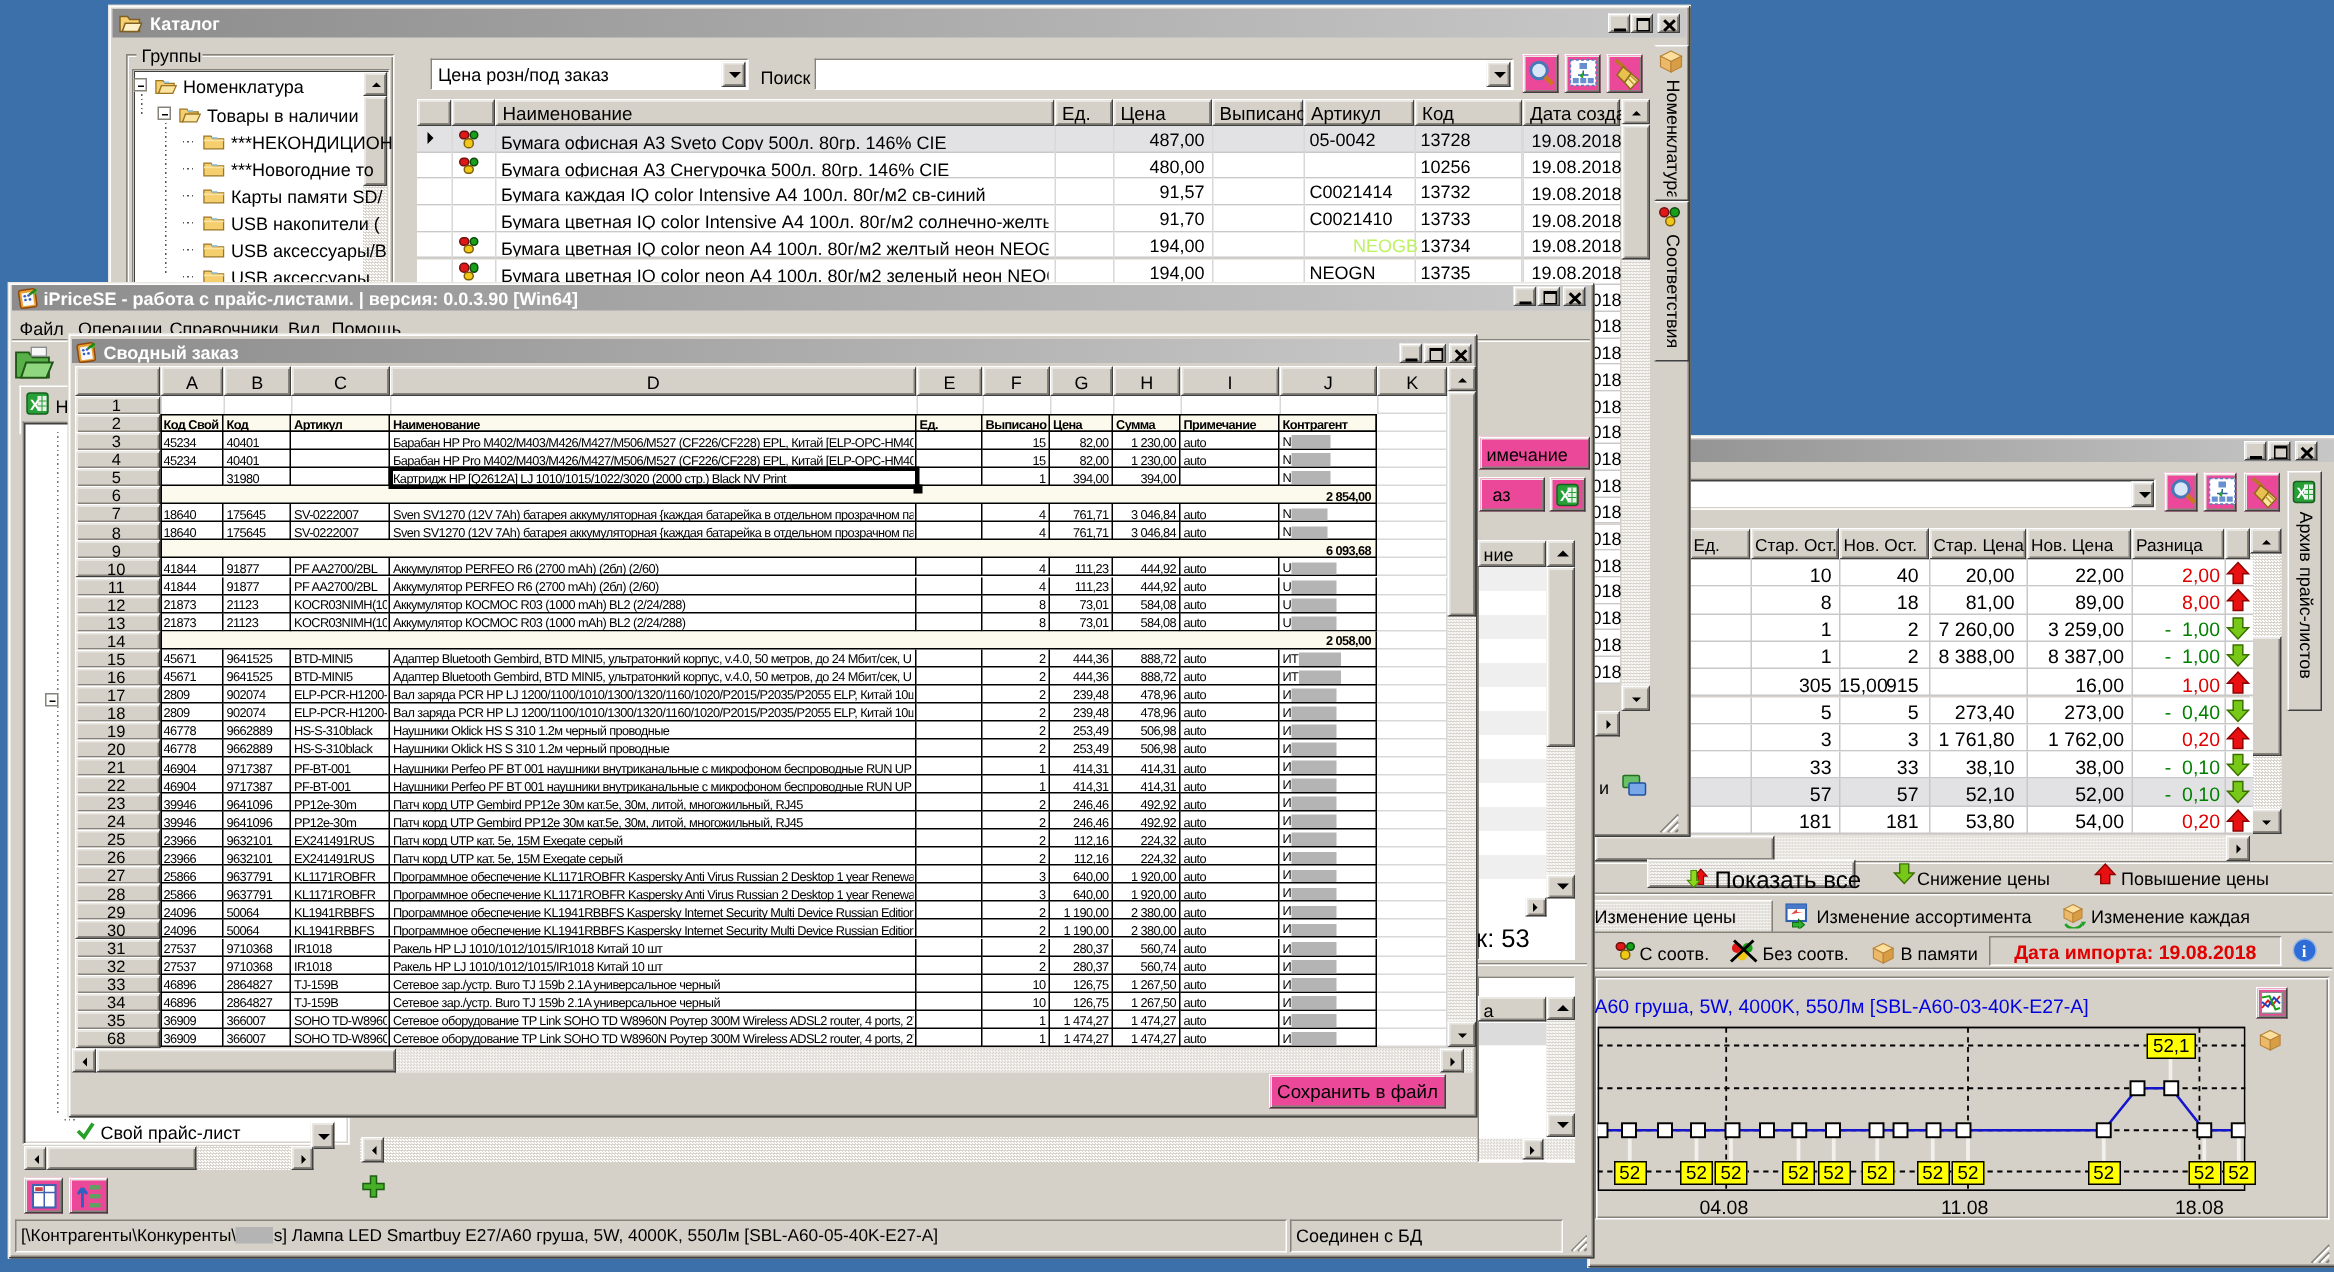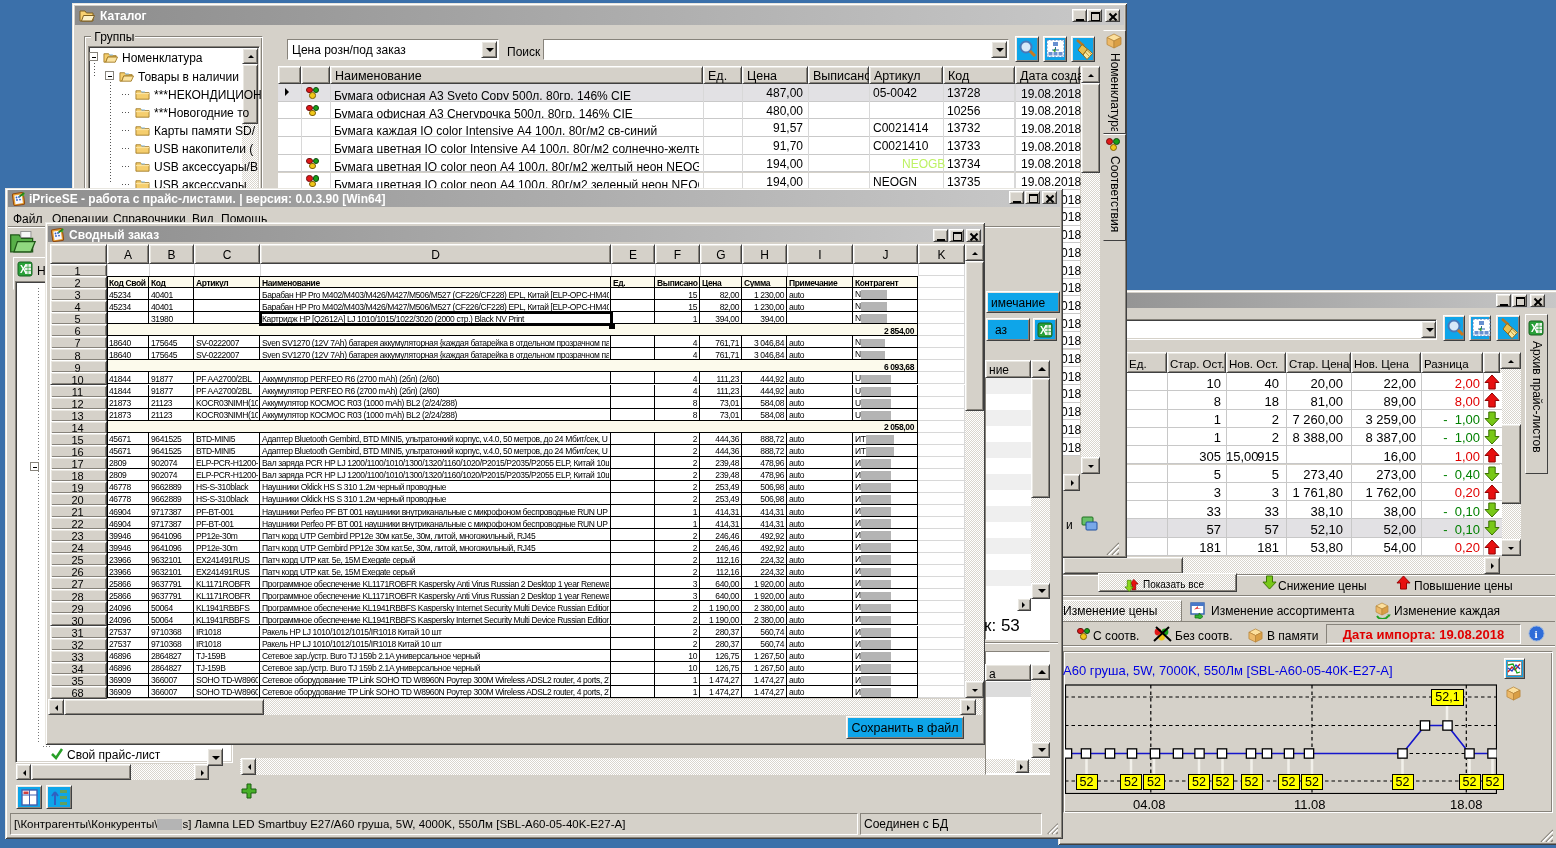--- a/index.html
+++ b/index.html
@@ -2,21 +2,21 @@
 <html><head><meta charset="utf-8"><title>s</title><style>
 *{margin:0;padding:0;box-sizing:border-box}
 html,body{width:1556px;height:848px;overflow:hidden;background:#3B70AA;
  font-family:"Liberation Sans",sans-serif;-webkit-font-smoothing:antialiased}
 .abs{position:absolute}
 .win{position:absolute;background:#D5D1C9;
  box-shadow:inset 1px 1px 0 #E9E7E1,inset -1px -1px 0 #404040,inset 2px 2px 0 #FFFFFF,inset -2px -2px 0 #87837B}
 .tbar{position:absolute;background:linear-gradient(90deg,#8D8D8D,#C9C9C9);color:#fff;font-weight:bold;font-size:12px;overflow:hidden;white-space:nowrap}
 .cbtn{position:absolute;background:#D5D1C9;border:1px solid;border-color:#FFFFFF #404040 #404040 #FFFFFF;
  box-shadow:inset 1px 1px 0 #E9E7E1,inset -1px -1px 0 #87837B;color:#000;text-align:center}
-.btn3{position:absolute;background:#0ea5e9;border:1px solid;border-color:#FFFFFF #404040 #404040 #FFFFFF;
+.btn3{position:absolute;background:#ec4899;border:1px solid;border-color:#FFFFFF #404040 #404040 #FFFFFF;
  box-shadow:inset 1px 1px 0 #E9E7E1,inset -1px -1px 0 #87837B}
 .sunk{position:absolute;background:#fff;border:1px solid;border-color:#87837B #FFFFFF #FFFFFF #87837B;
  box-shadow:inset 1px 1px 0 #404040,inset -1px -1px 0 #D5D1C9}
 .sunklite{position:absolute;background:#fff;border:1px solid;border-color:#87837B #FFFFFF #FFFFFF #87837B}
 .groove{position:absolute;border:1px solid;border-color:#87837B #FFFFFF #FFFFFF #87837B;box-shadow:inset 1px 1px 0 #FFFFFF,inset -1px -1px 0 #87837B}
 .gline{position:absolute;border-top:1px solid #87837B;border-bottom:1px solid #FFFFFF}
 .track{position:absolute;background:repeating-conic-gradient(#FFFFFF 0 25%,#D9D5CD 0 50%) 0 0/2px 2px}
 .thumb{position:absolute;background:#D5D1C9;border:1px solid;border-color:#FFFFFF #404040 #404040 #FFFFFF;box-shadow:inset 1px 1px 0 #E9E7E1,inset -1px -1px 0 #87837B}
 .t{position:absolute;white-space:nowrap;color:#000}
 .tx12{font-size:12px;line-height:14px}
@@ -263,21 +263,21 @@
 <div class="thumb" style="left:1063px;top:557px;width:120px;height:17px;"></div>
 <div class="cbtn" style="left:1484px;top:557px;width:16px;height:17px;">
     <div class="arr" style="left:6px;top:5px;border-top:3.5px solid transparent;border-bottom:3.5px solid transparent;border-left:3.5px solid #000;"></div>
   </div>
 <div class="gline" style="left:1061px;top:573.5px;width:494px;height:2px;"></div>
 <div class="btn3" style="left:1098px;top:573px;width:139px;height:19px;background:repeating-conic-gradient(#FFFFFF 0 25%,#D5D1C9 0 50%) 0 0/2px 2px;"></div>
 <svg class="abs" style="left:1124px;top:577px;width:15px;height:16px;" viewBox="0 0 16 16">
     <path d="M10.5 2 L15 7 L12.5 7 L12.5 13 L8.5 13 L8.5 7 L6 7 Z" fill="#E81010" stroke="#900000" stroke-width="0.8"></path>
     <path d="M5.5 15 L1 10 L3.5 10 L3.5 3 L7.5 3 L7.5 10 L10 10 Z" fill="#8CD81C" stroke="#4A8800" stroke-width="0.8"></path>
   </svg>
-<div class="t" style="left:1143px;top:579px;font-size:10px;color:#000;">Показать все</div>
+<div class="t" style="left:1143px;top:579px;font-size:16px;color:#000;">Показать все</div>
 <svg class="abs" style="left:1262px;top:575px;width:15px;height:15px;" viewBox="0 0 16 16">
     <path d="M8 15 L1 7.5 L4.8 7.5 L4.8 1 L11.2 1 L11.2 7.5 L15 7.5 Z" fill="#78C818" stroke="#3A7000" stroke-width="1"></path>
   </svg>
 <div class="t" style="left:1278px;top:579px;font-size:12px;color:#000;">Снижение цены</div>
 <svg class="abs" style="left:1396px;top:575px;width:15px;height:15px;" viewBox="0 0 16 16">
     <path d="M8 1 L15 8.5 L11.2 8.5 L11.2 15 L4.8 15 L4.8 8.5 L1 8.5 Z" fill="#E81010" stroke="#900000" stroke-width="1"></path>
   </svg>
 <div class="t" style="left:1414px;top:579px;font-size:12px;color:#000;">Повышение цены</div>
 <div class="gline" style="left:1061px;top:594.5px;width:494px;height:2px;"></div>
 <div class="abs" style="left:1056px;top:600px;width:126px;height:21px;"></div>
@@ -319,21 +319,21 @@
   </svg>
 <div class="t" style="left:1267px;top:629px;font-size:12px;color:#000;">В памяти</div>
 <div class="sunklite" style="left:1326px;top:624px;width:195px;height:20px;background:#D5D1C9;"></div>
 <div class="t" style="left:1326px;top:627px;width:195px;text-align:center;font-size:13px;font-weight:bold;color:#E00000">Дата импорта: 19.08.2018</div>
 <svg class="abs" style="left:1528px;top:625px;width:17px;height:17px;" viewBox="0 0 18 18">
     <circle cx="9" cy="9" r="8" fill="#2E6CD8" stroke="#9CB8E0" stroke-width="1"></circle>
     <text x="6.8" y="13.5" font-size="12" font-weight="bold" fill="#fff" font-family="Liberation Serif">i</text>
   </svg>
 <div class="gline" style="left:1061px;top:645px;width:494px;height:2px;"></div>
 <div class="groove" style="left:1063px;top:651px;width:490px;height:162px;"></div>
-<div class="t" style="left:1063px;top:663px;font-size:13px;color:#0000E0;">А60 груша,  5W, 7000K, 550Лм [SBL-A60-05-40K-E27-A]</div>
+<div class="t" style="left:1063px;top:663px;font-size:13px;color:#0000E0;">А60 груша,  5W, 4000K, 550Лм [SBL-A60-03-40K-E27-A]</div>
 <div class="btn3" style="left:1504px;top:658px;width:21px;height:21px;">
     <svg class="abs" style="left:2px;top:2px;width:15px;height:15px" viewBox="0 0 15 15">
       <rect x="0.5" y="0.5" width="14" height="14" fill="#fff" stroke="#888"></rect>
       <polyline points="1,11 5,6 8,9 13,3" fill="none" stroke="#D02020" stroke-width="1.3"></polyline>
       <polyline points="1,7 5,10 9,4 13,8" fill="none" stroke="#2040C0" stroke-width="1.3"></polyline>
       <polyline points="1,4 6,3 10,12 13,11" fill="none" stroke="#18A018" stroke-width="1.3"></polyline>
     </svg>
   </div>
 <svg class="abs" style="left:1506px;top:686px;width:15px;height:15px;" viewBox="0 0 16 16">
     <polygon points="8,1 15,4.5 8,8 1,4.5" fill="#FCDF9C" stroke="#B8863B" stroke-width="0.8"></polygon>

